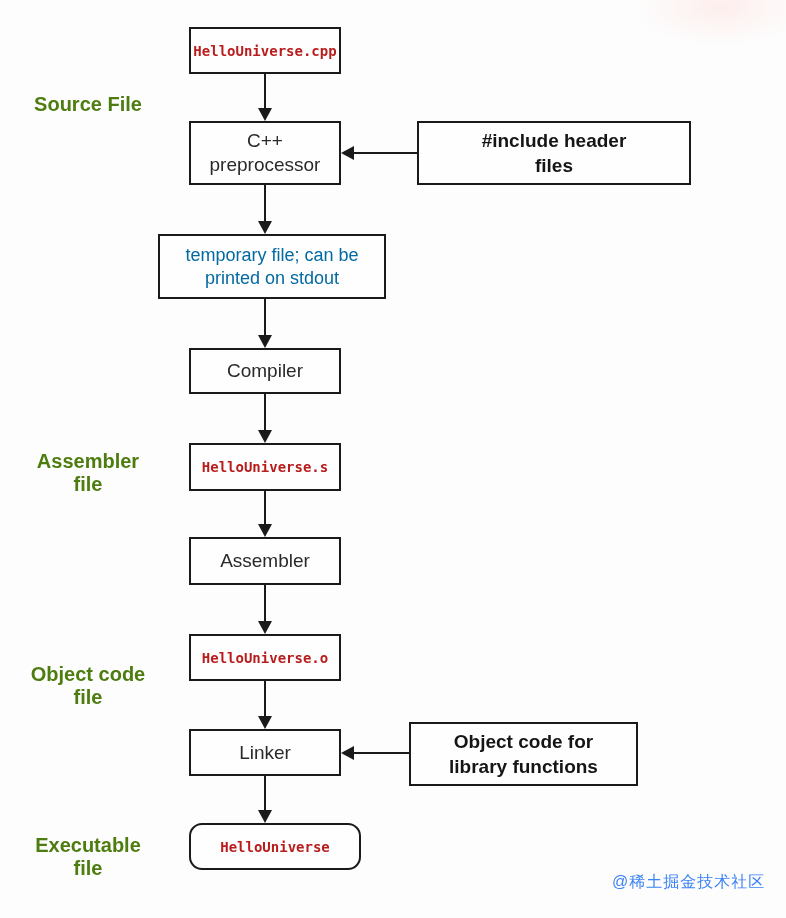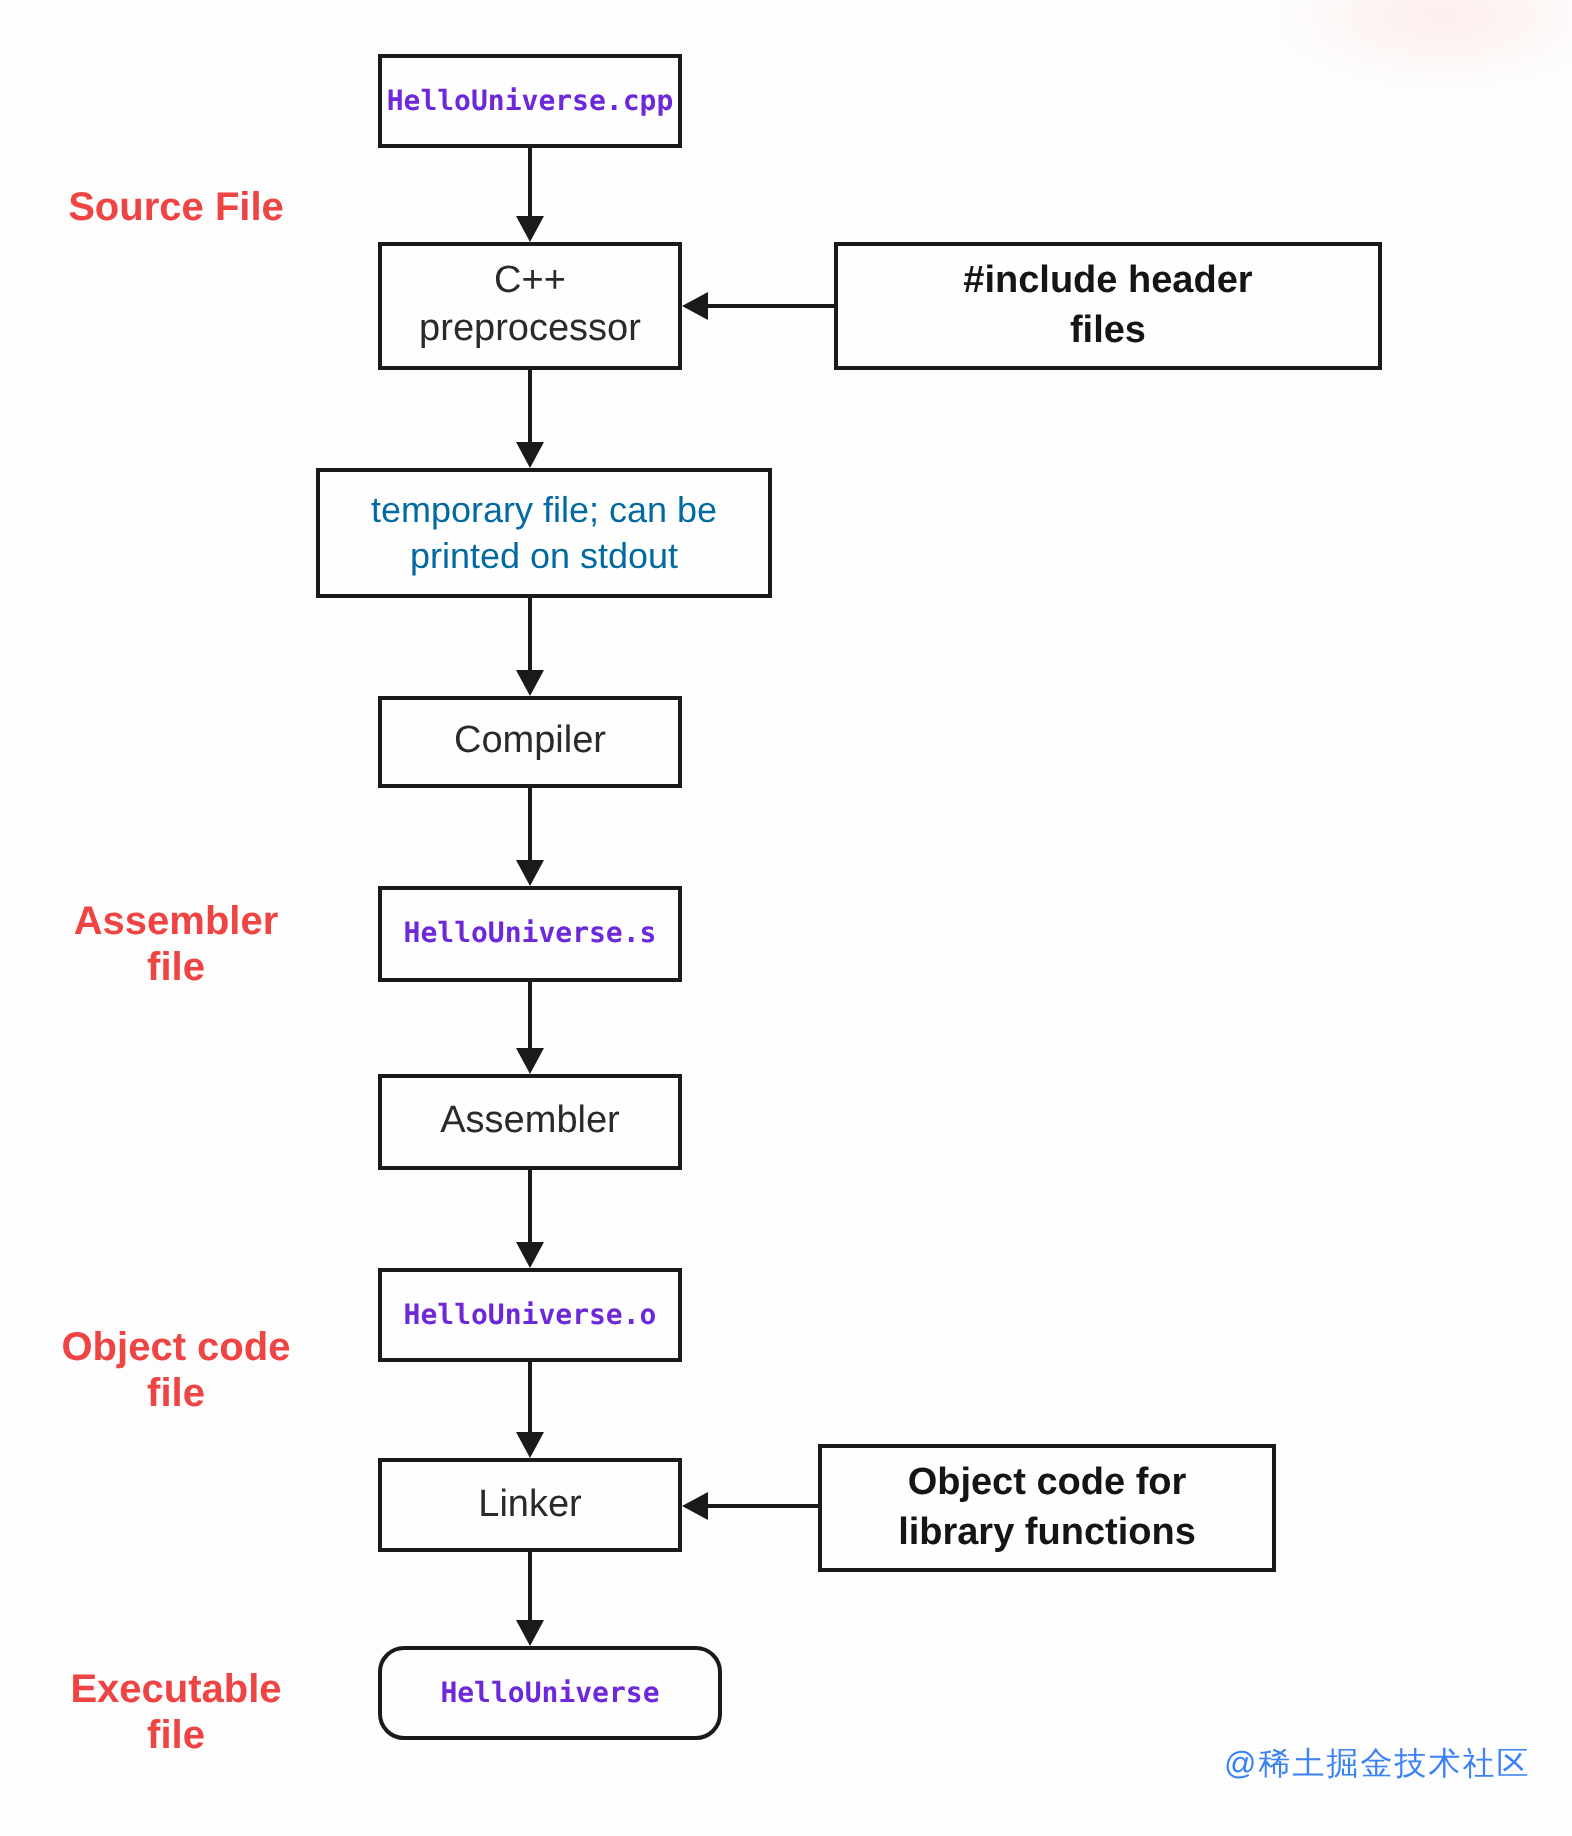--- a/index.html
+++ b/index.html
@@ -24,21 +24,21 @@
     justify-content: center;
     text-align: center;
     white-space: pre-line;
     color: #222;
   }
   .mono {
     font-family: "DejaVu Sans Mono", monospace;
     font-weight: bold;
     font-size: 14px;
     letter-spacing: 0px;
-    color: #6d28d9;
+    color: #b91c1c;
   }
   .process {
     font-size: 19px;
     line-height: 24px;
     color: #2a2a2a;
   }
   .plain {
     font-size: 18px;
     line-height: 23px;
     color: #0369a1;
@@ -65,21 +65,21 @@
 
   
   .side-label {
     position: absolute;
     left: 13px;
     width: 150px;
     text-align: center;
     font-weight: bold;
     font-size: 20px;
     line-height: 23px;
-    color: #ef4444;
+    color: #4d7c0f;
     white-space: pre-line;
   }
   .l-src { top: 93px;  }
   .l-asf { top: 450px; }
   .l-obj { top: 639px; margin-top: 24px; }
   .l-exe { top: 834px; }
 
   
   .arrow-down { position: absolute; width: 14px; }
   .arrow-down::before {

